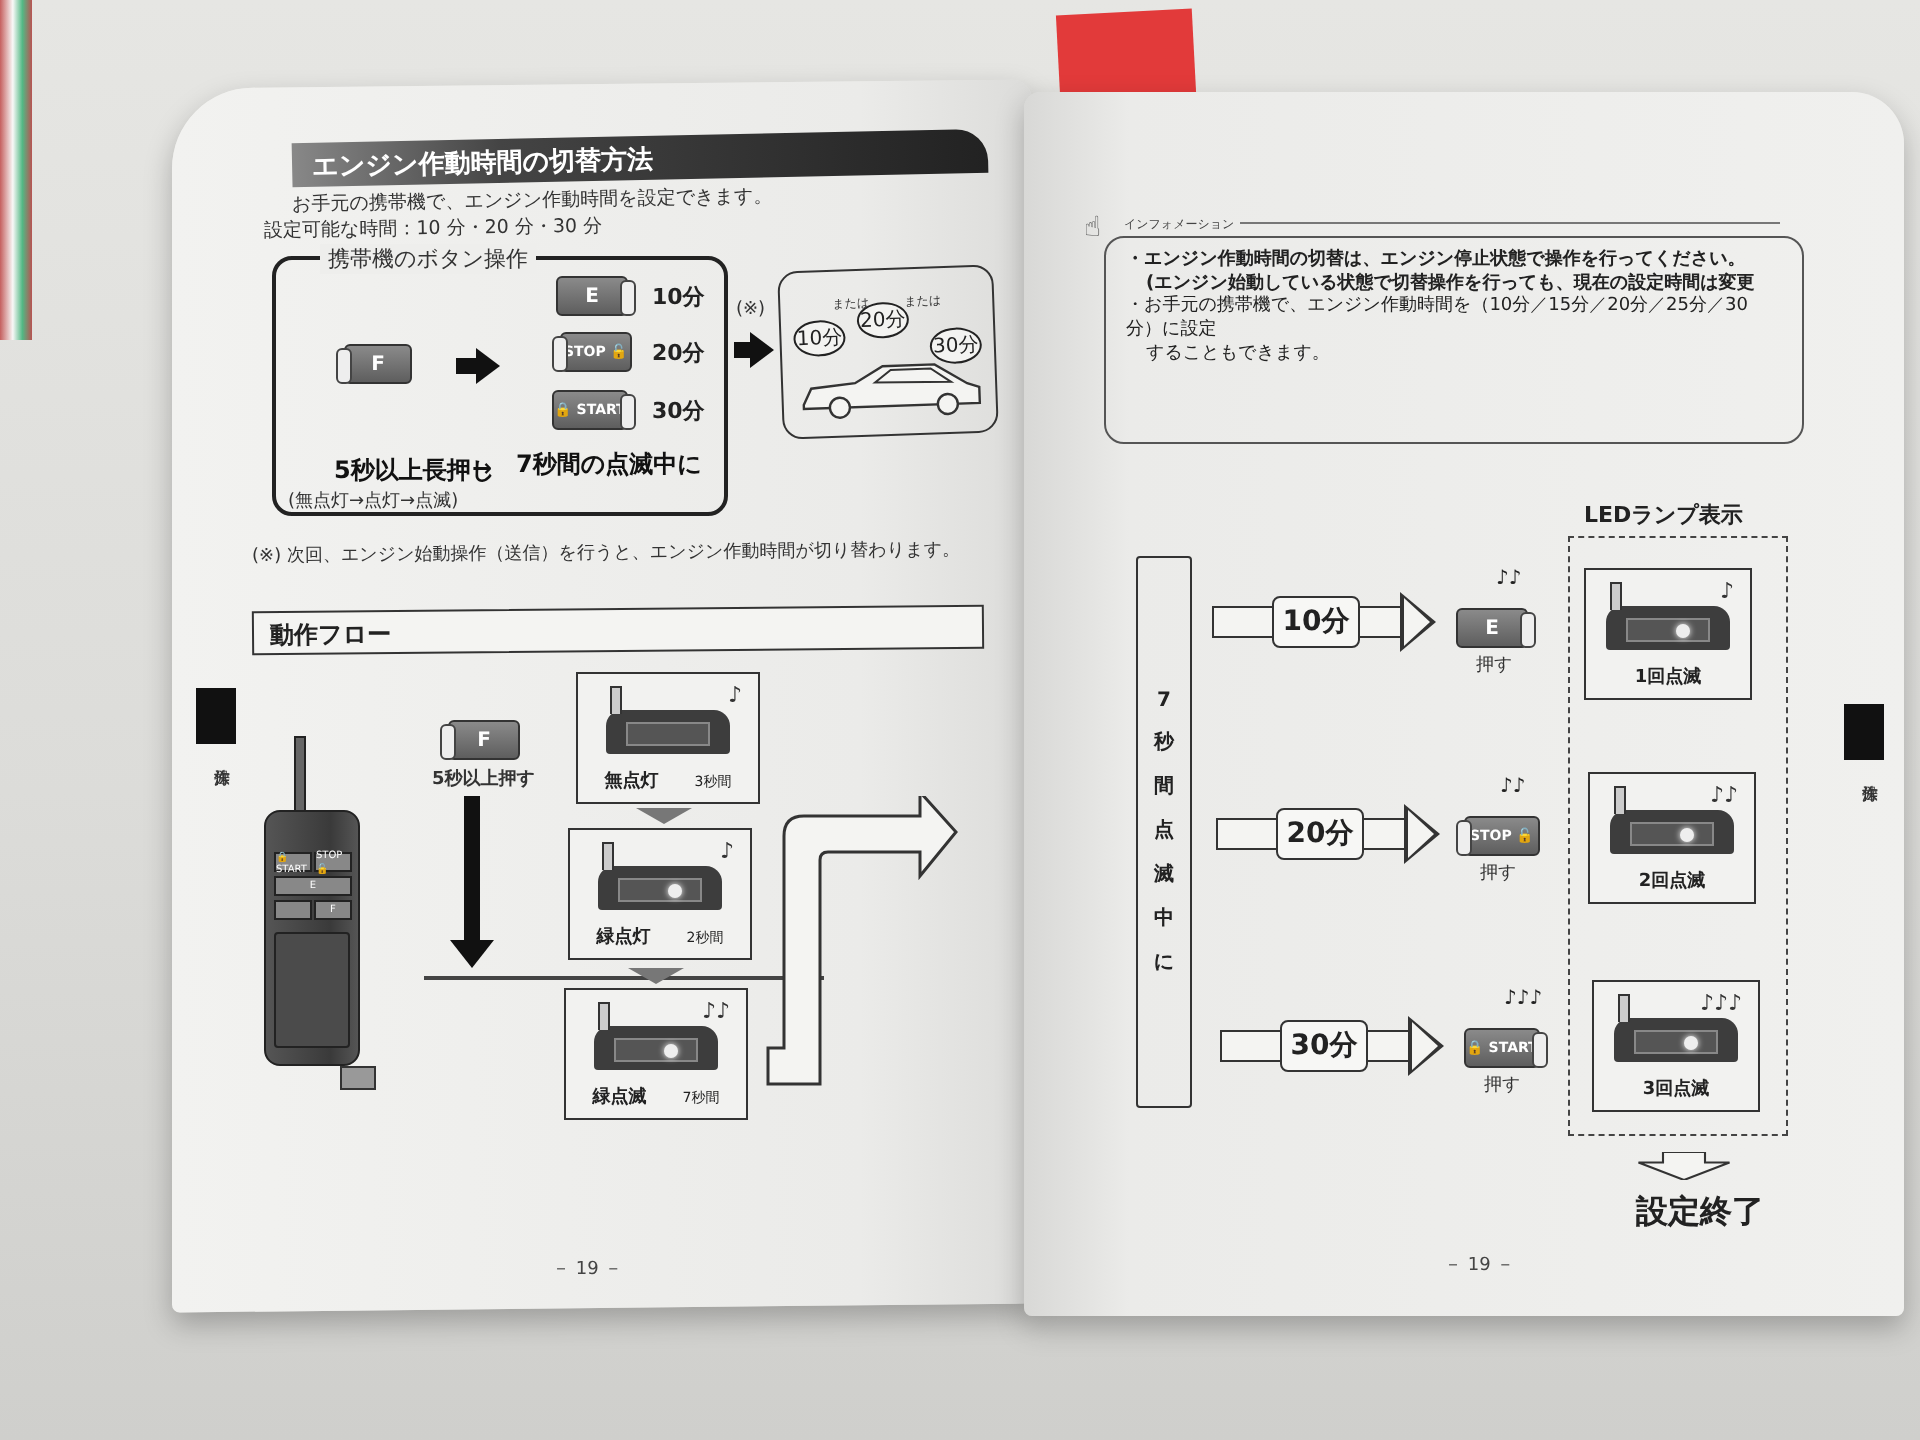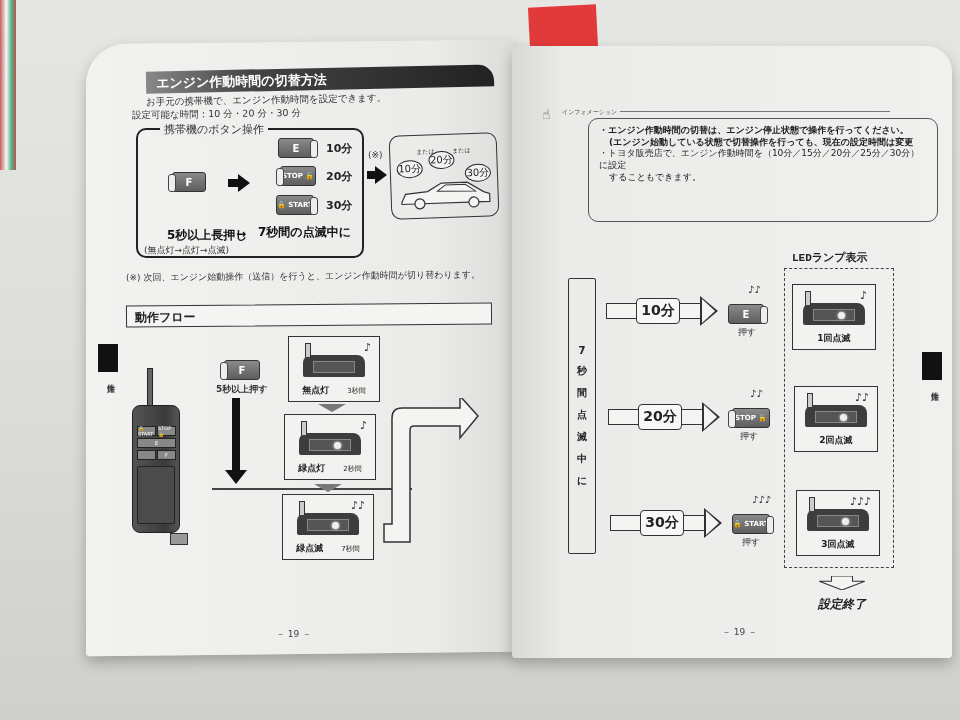--- a/index.html
+++ b/index.html
@@ -128,21 +128,21 @@
   .hollow-down {
     position: absolute; width: 0; height: 0; border-left: 14px solid transparent; border-right: 14px solid transparent; border-top: 8px solid #777;
   }
 
   
   .info-icon { left: 542px; top: 106px; font-size: 14px; color: #555; }
   .info-label { left: 562px; top: 108px; font-size: 6px; color: #444; }
   .info-box {
     left: 552px; top: 118px; width: 350px; height: 104px;
     border: 1.5px solid #555; border-radius: 10px;
-    padding: 6px 10px; font-size: 9px; line-height: 1.3; color: #222; margin-left: 36px;
+    padding: 6px 10px; font-size: 9px; line-height: 1.3; color: #222;
   }
   .info-box .b { font-weight: bold; }
   .info-box .indent { padding-left: 10px; }
   .vbox {
     left: 568px; top: 278px; width: 28px; height: 276px;
     border: 1.5px solid #333; border-radius: 2px;
     display: flex; flex-direction: column; align-items: center; justify-content: center;
     font-size: 10px; font-weight: bold; gap: 8px;
   }
   .hollow-arrow {
@@ -159,29 +159,29 @@
   .hollow-arrow .head-inner {
     position: absolute; right: 3px; top: 3px; width: 0; height: 0;
     border-top: 12px solid transparent; border-bottom: 12px solid transparent; border-left: 13px solid #f4f4f2;
   }
   .min-chip {
     position: absolute; left: 30px; top: 2px; height: 26px; width: 44px;
     border: 1.5px solid #333; border-radius: 4px; background: #f7f7f5;
     font-size: 14px; font-weight: bold; display: flex; align-items: center; justify-content: center;
   }
   .push-label { font-size: 9px; color: #333; position: absolute; }
-  .led-title { left: 792px; top: 250px; font-size: 11px; font-weight: bold; color: #222; font-family: Liberation Mono, monospace; }
+  .led-title { left: 792px; top: 250px; font-size: 11px; font-weight: bold; color: #222; }
   .dashed-box {
     left: 784px; top: 268px; width: 110px; height: 300px;
     border: 1.5px dashed #444;
   }
   .end-arrow {
     left: 814px; top: 576px; width: 56px; height: 14px;
   }
-  .end-label { left: 818px; top: 596px; font-size: 12px; font-weight: bold; font-style: italic; }
+  .end-label { left: 818px; top: 596px; font-size: 16px; font-weight: bold; }
   .page-num { font-size: 9px; color: #444; position: absolute; }
 </style>
 </head>
 <body>
 
 <div class="backdrop"></div>
 <div class="left-edge-book abs"></div>
 <div class="red-tab abs"></div>
 
 <div class="page left"></div>
@@ -291,21 +291,21 @@
 </svg>
 
 <div class="page-num" style="left:276px;top:628px;">－ 19 －</div>
 
 <div class="abs info-icon">☝</div>
 <div class="abs info-label">インフォメーション</div>
 <div class="abs" style="left:620px;top:111px;width:270px;height:1px;background:#777;"></div>
 <div class="abs info-box">
   <div class="b">・エンジン作動時間の切替は、エンジン停止状態で操作を行ってください。</div>
   <div class="b indent">(エンジン始動している状態で切替操作を行っても、現在の設定時間は変更</div>
-  <div>・トヨタ販売店で、エンジン作動時間を（10分／15分／20分／25分／30分）に設定</div>
+  <div>・お手元の携帯機で、エンジン作動時間を（10分／15分／20分／25分／30分）に設定</div>
   <div class="indent">することもできます。</div>
 </div>
 
 <div class="abs vbox">
   <span>7</span>
   <span>秒</span>
   <span>間</span>
   <span>点</span>
   <span>滅</span>
   <span>中</span>

